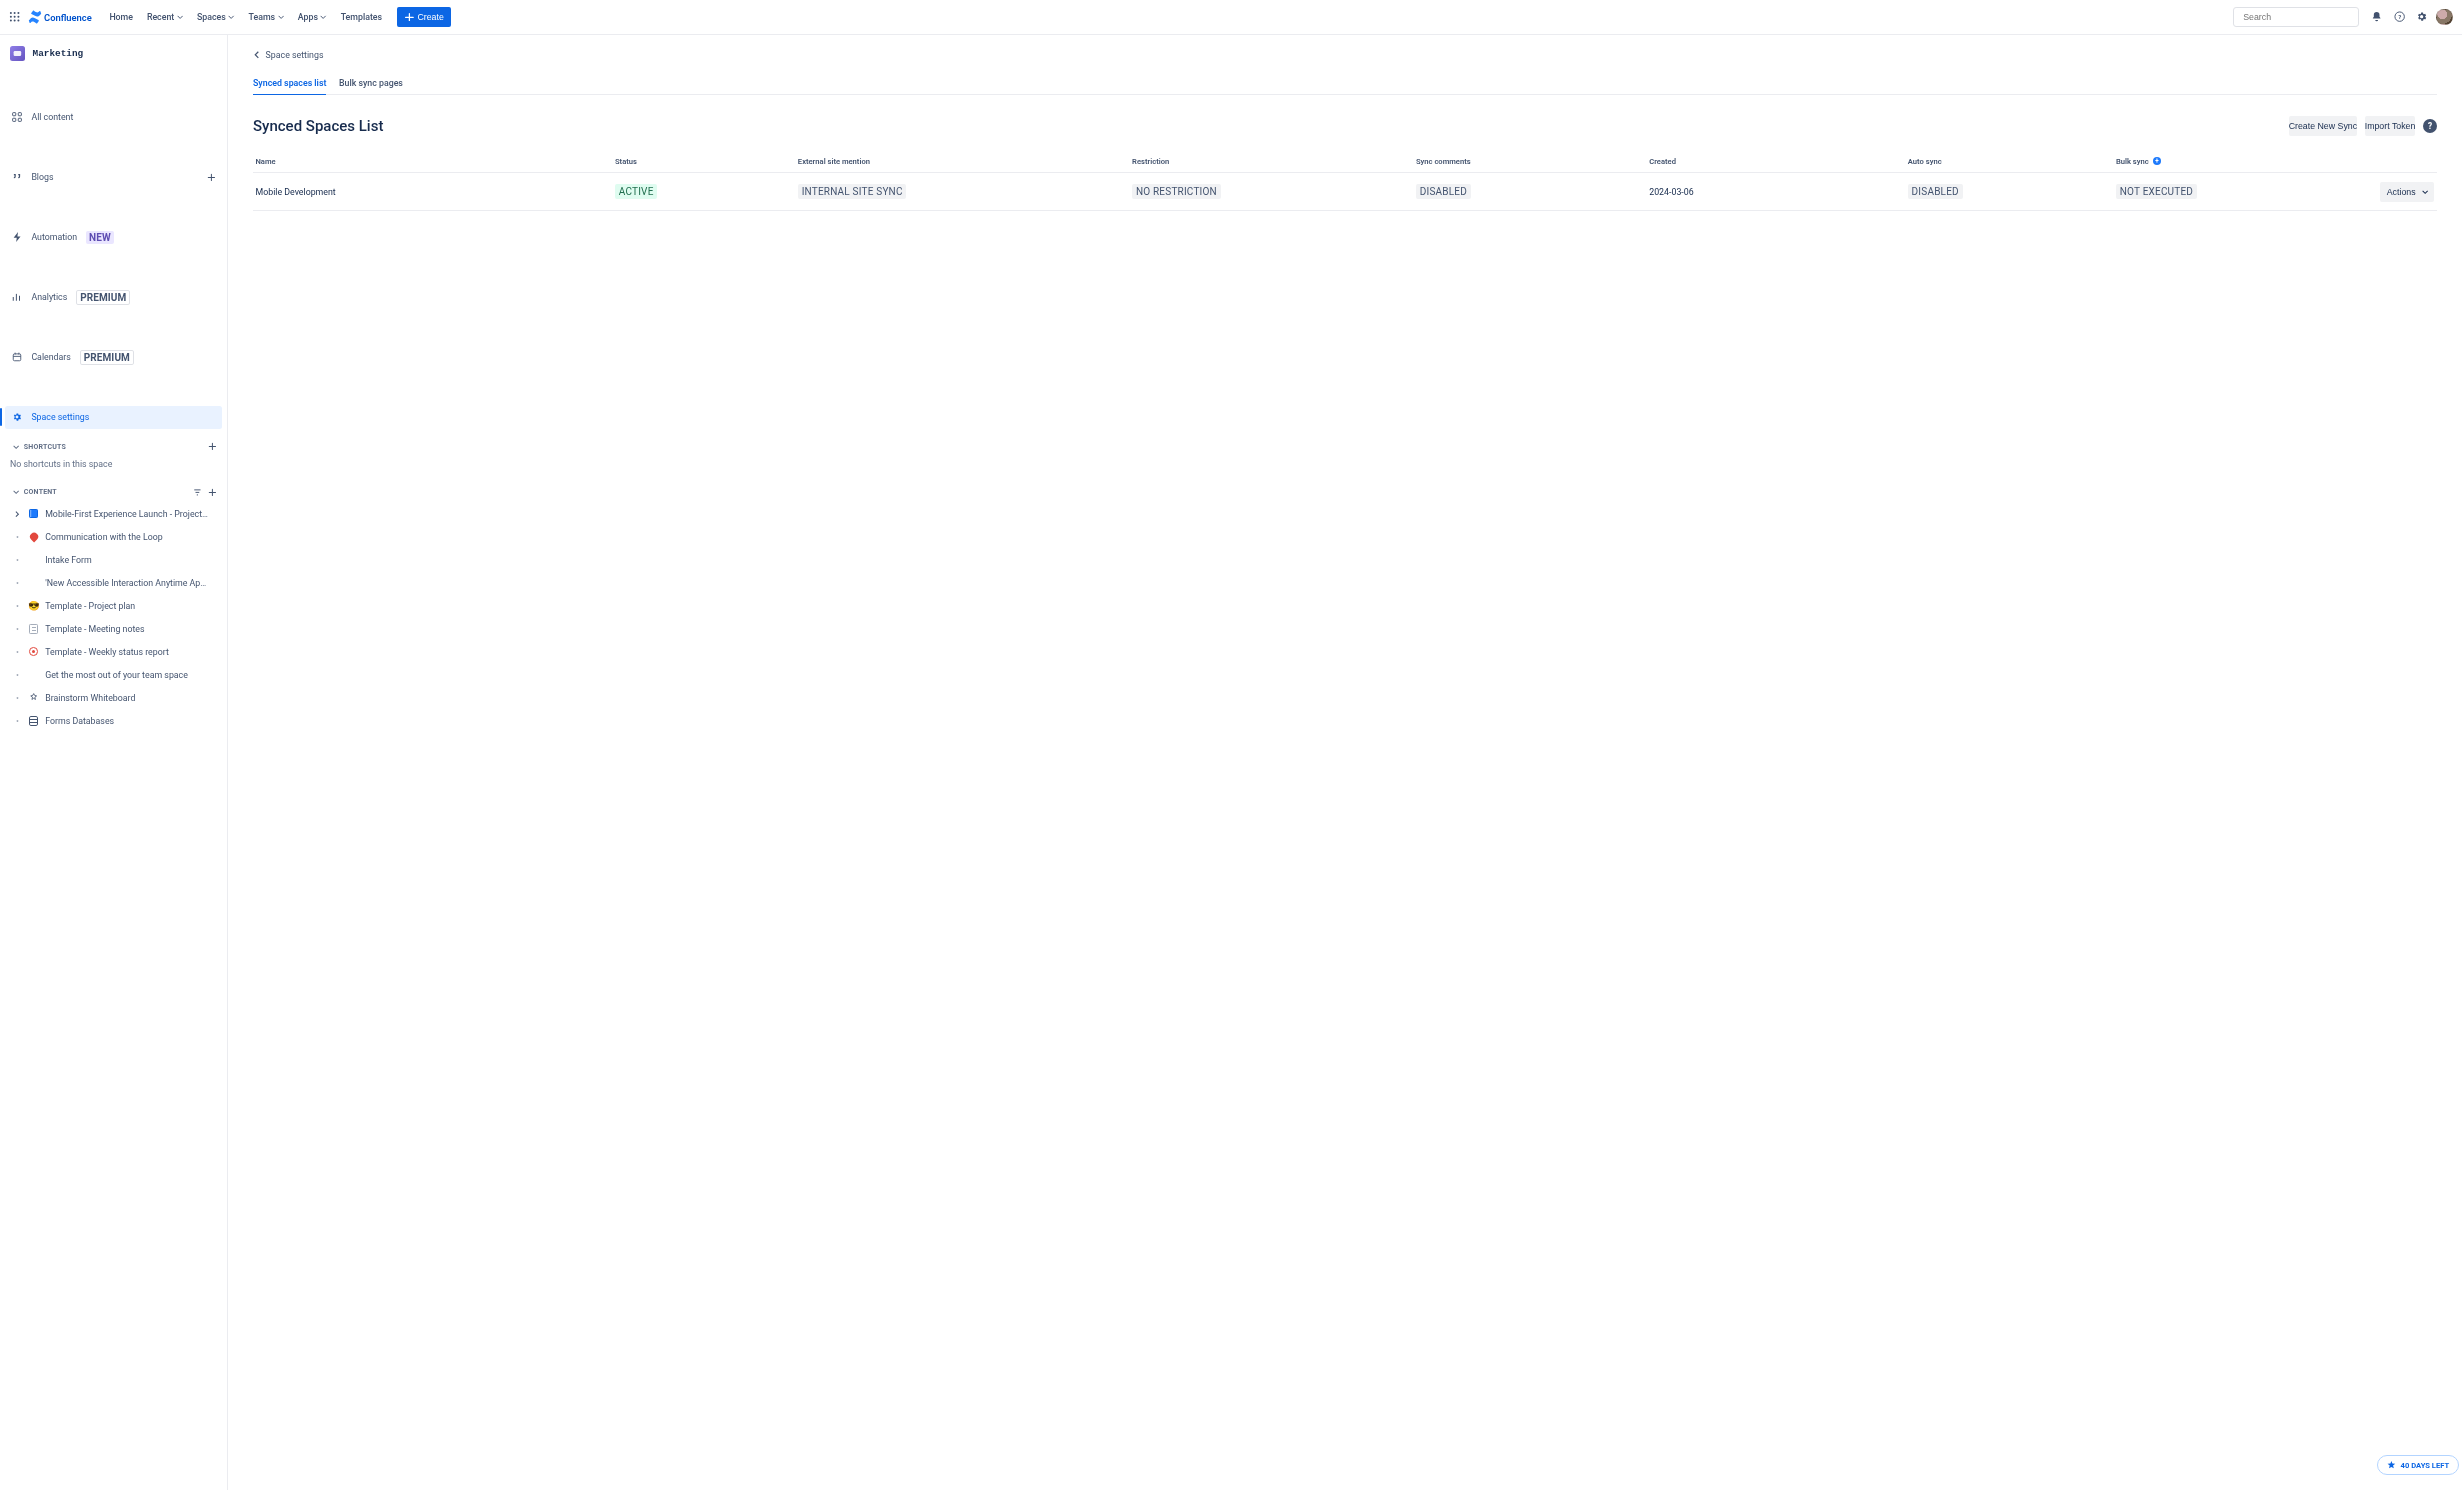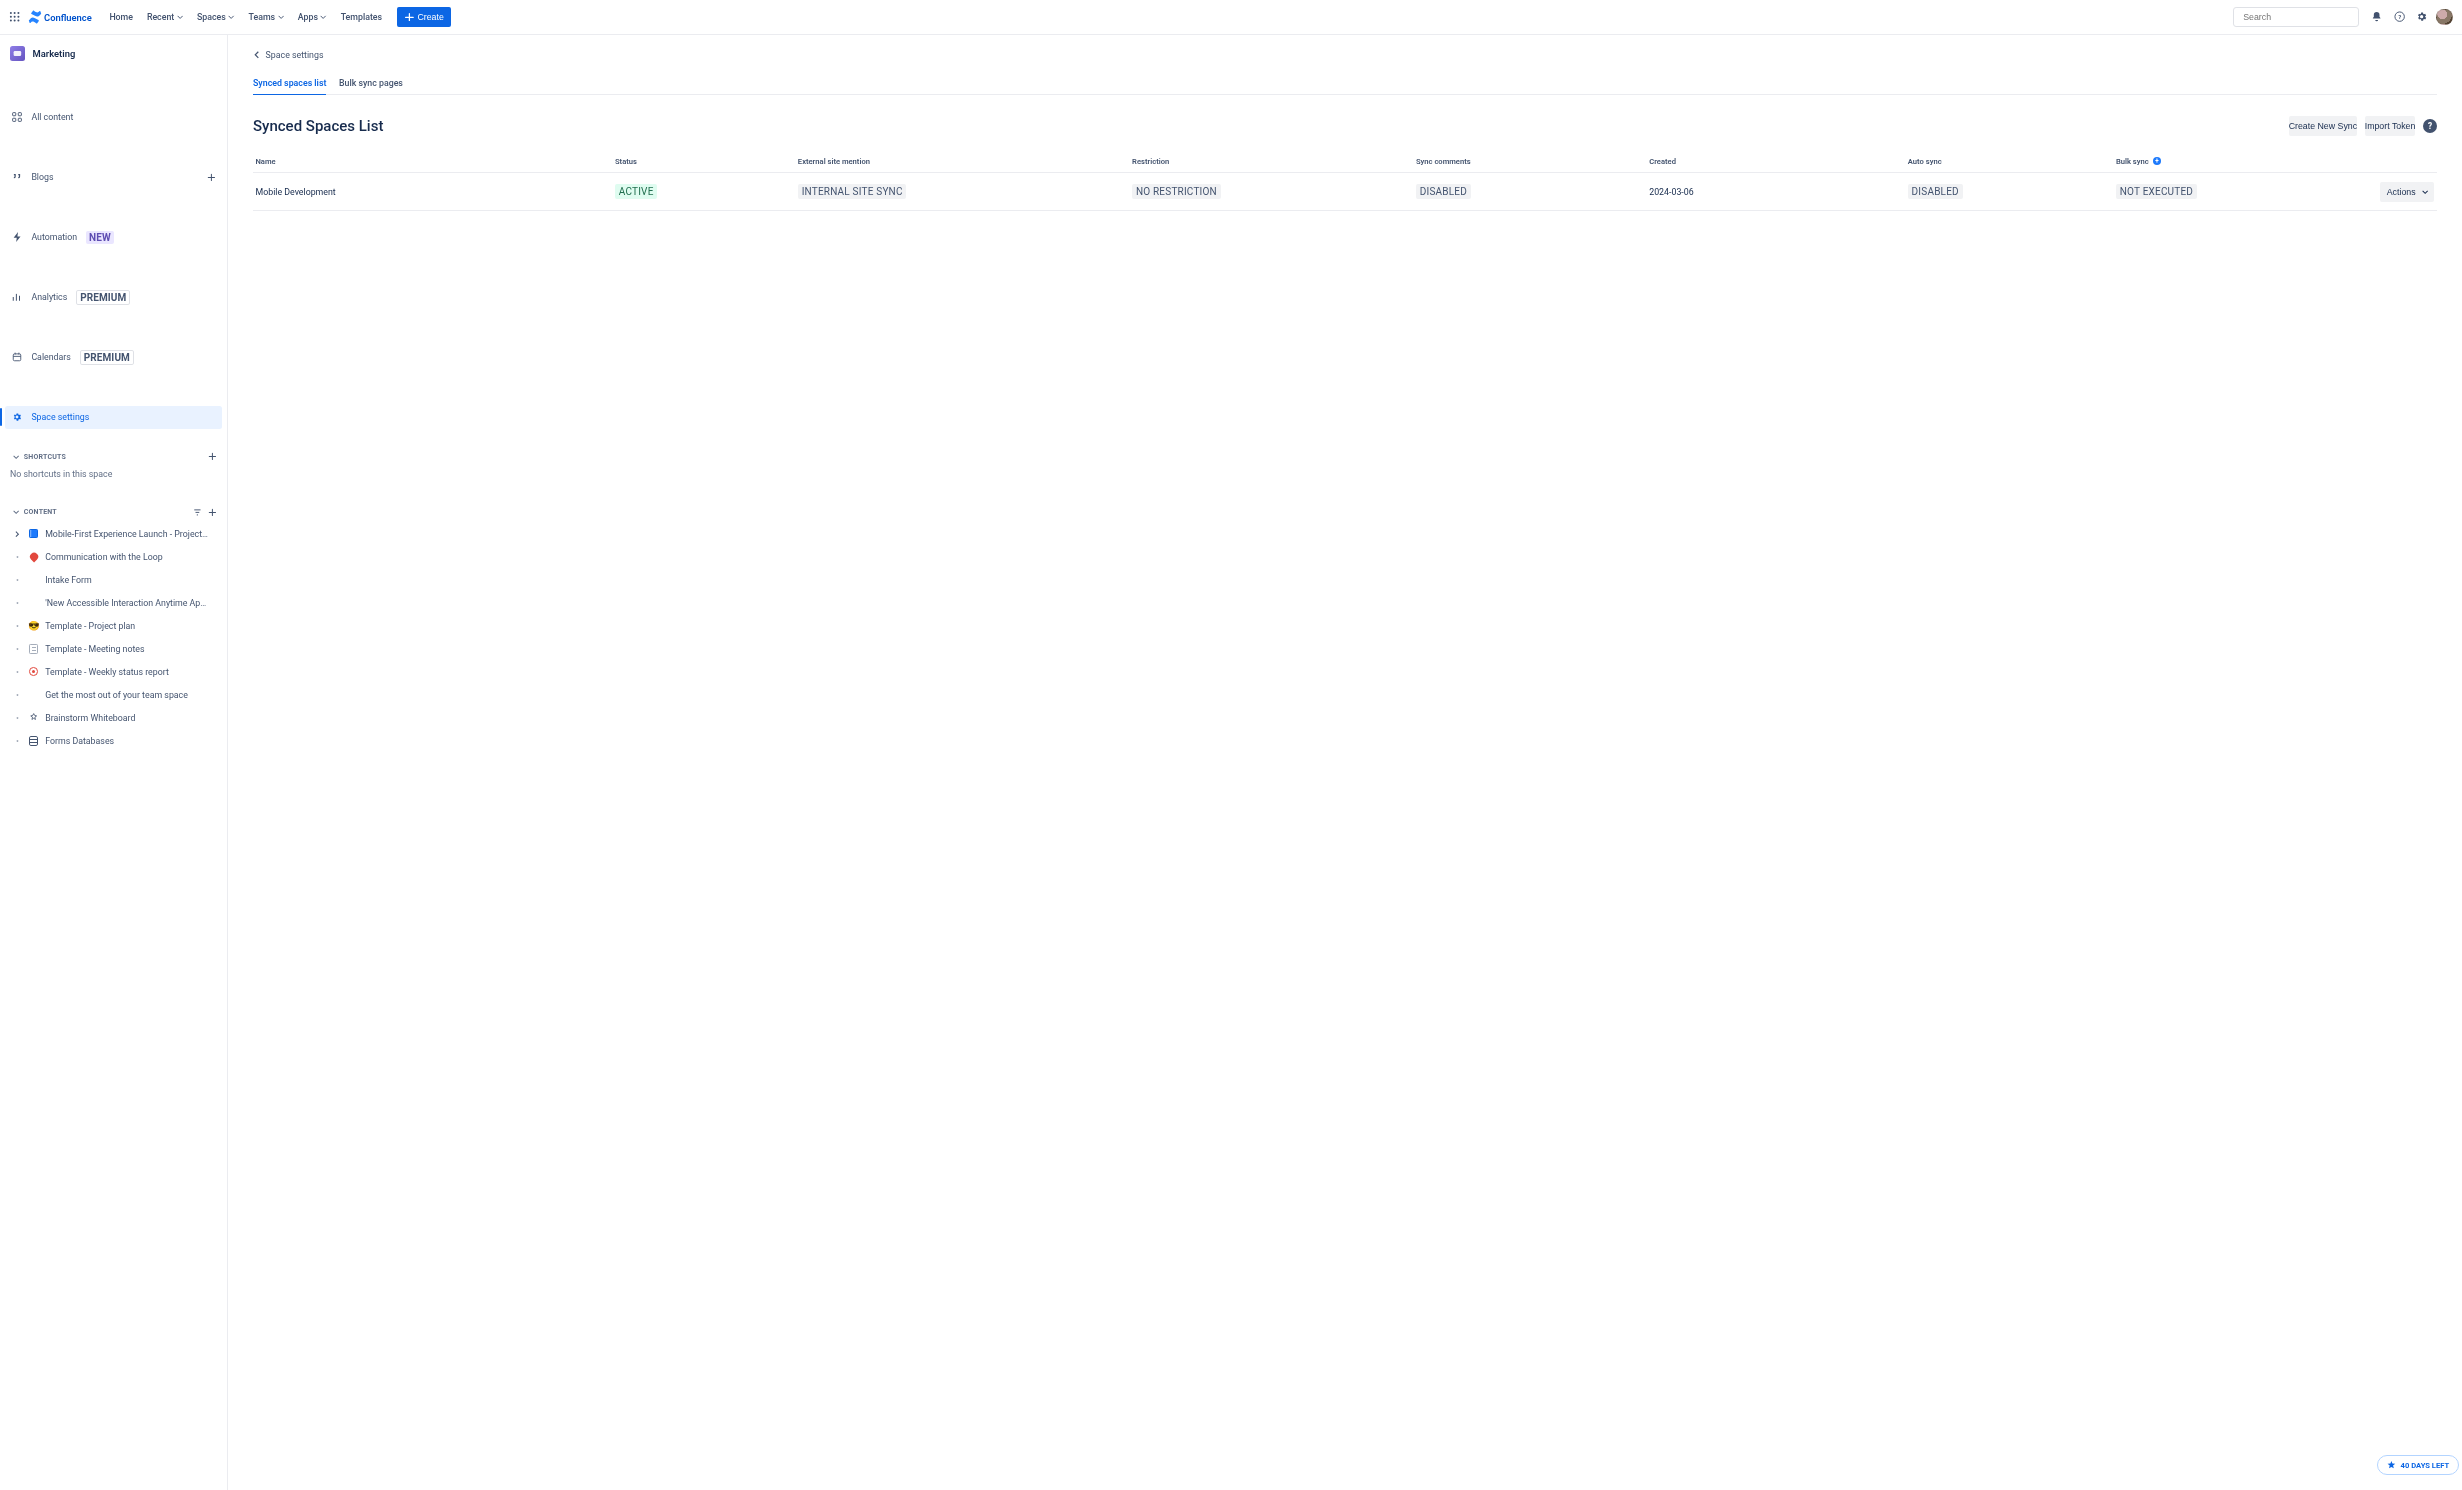--- a/index.html
+++ b/index.html
@@ -83,20 +83,21 @@
     width: 228px;
     border-right: 0.6px solid #EBECF0;
     background: #fff;
     overflow-y: auto;
     padding: 6.3px 5px 10px 5px;
     font-size: 8.8px;
   }
   .space-header {
     display:flex; align-items:center; gap:7.6px;
     padding: 5px 5px 7.6px 5px;
+    font-family: Liberation Mono, monospace;
   }
   .space-avatar {
     width:15px; height:15px; border-radius:2.5px;
     background: linear-gradient(135deg,#8F7EE7,#6554C0);
     display:flex; align-items:center; justify-content:center;
   }
   .space-name { font-weight:600; color:#172B4D; font-size:9.4px; }
 
   .side-item {
     display:flex; align-items:center; gap:8.8px;
@@ -117,21 +118,21 @@
   .side-item .plus { margin-left:auto; color:#44546F; }
   .badge-new, .badge-prem {
     font-size:10px; font-weight:700; letter-spacing:0.1px;
     padding:1.3px 3.1px; border-radius:1.9px;
   }
   .badge-new { background:#EAE6FF; color:#5E4DB2; }
   .badge-prem { background:#fff; color:#44546F; border:0.6px solid #DFE1E6; }
 
   .section-hdr {
     display:flex; align-items:center;
-    height:20px; padding:0 5px; margin-top:18px;
+    height:20px; padding:0 5px; margin-top:8px;
     color:#626F86; font-size:7px; font-weight:700;
     letter-spacing:0.2px;
     cursor:pointer;
   }
   .section-hdr .chev { width:11.3px; display:flex; justify-content:center; margin-right:2.5px;}
   .section-hdr .hdr-actions { margin-left:auto; display:flex; gap:6.3px; color:#44546F; }
   .shortcuts-empty { padding:2.5px 5px 5px 5px; color:#626F86; font-size:8.8px; }
 
   .tree { padding-left:0; }
   .tree-item {

